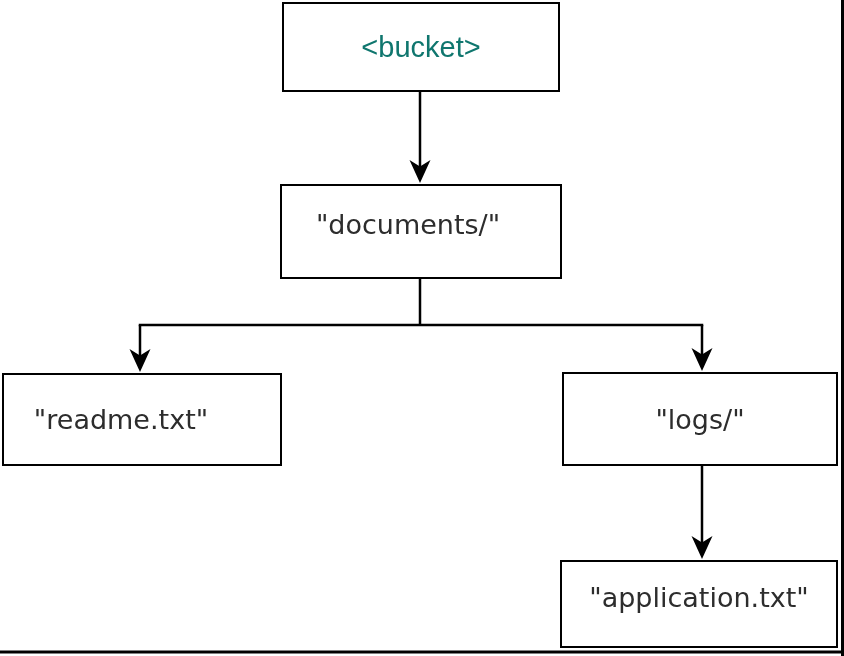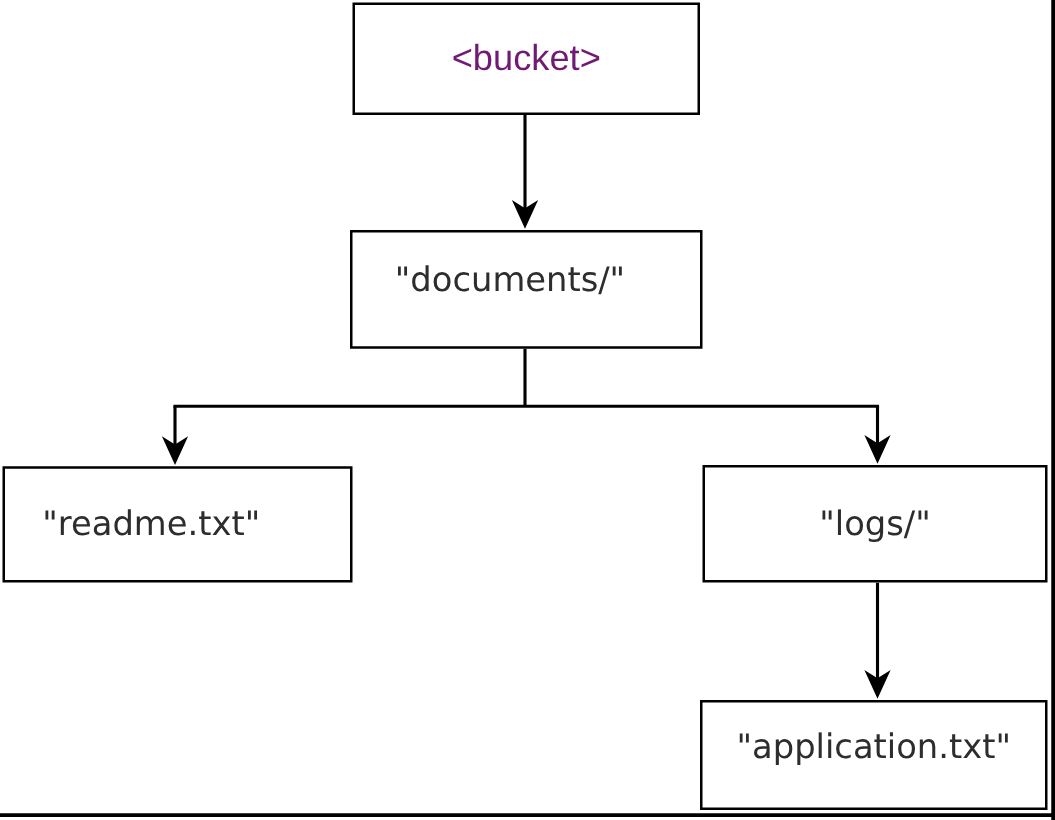--- a/index.html
+++ b/index.html
@@ -45,21 +45,21 @@
     align-items: center;
     justify-content: center;
     font-size: 27px;
     color: #2d2d2d;
     white-space: nowrap;
   }
   .node-bucket {
     left: 282px; top: 2px; width: 278px; height: 90px;
     font-family: "Liberation Sans", sans-serif;
     font-size: 29px;
-    color: #701a75;
+    color: #0f766e;
   }
   .node-documents {
     left: 280px; top: 184px; width: 282px; height: 95px;
     padding-right: 26px;
     padding-bottom: 14px;
   }
   .node-readme {
     left: 2px; top: 373px; width: 280px; height: 93px;
     padding-right: 42px;
   }

